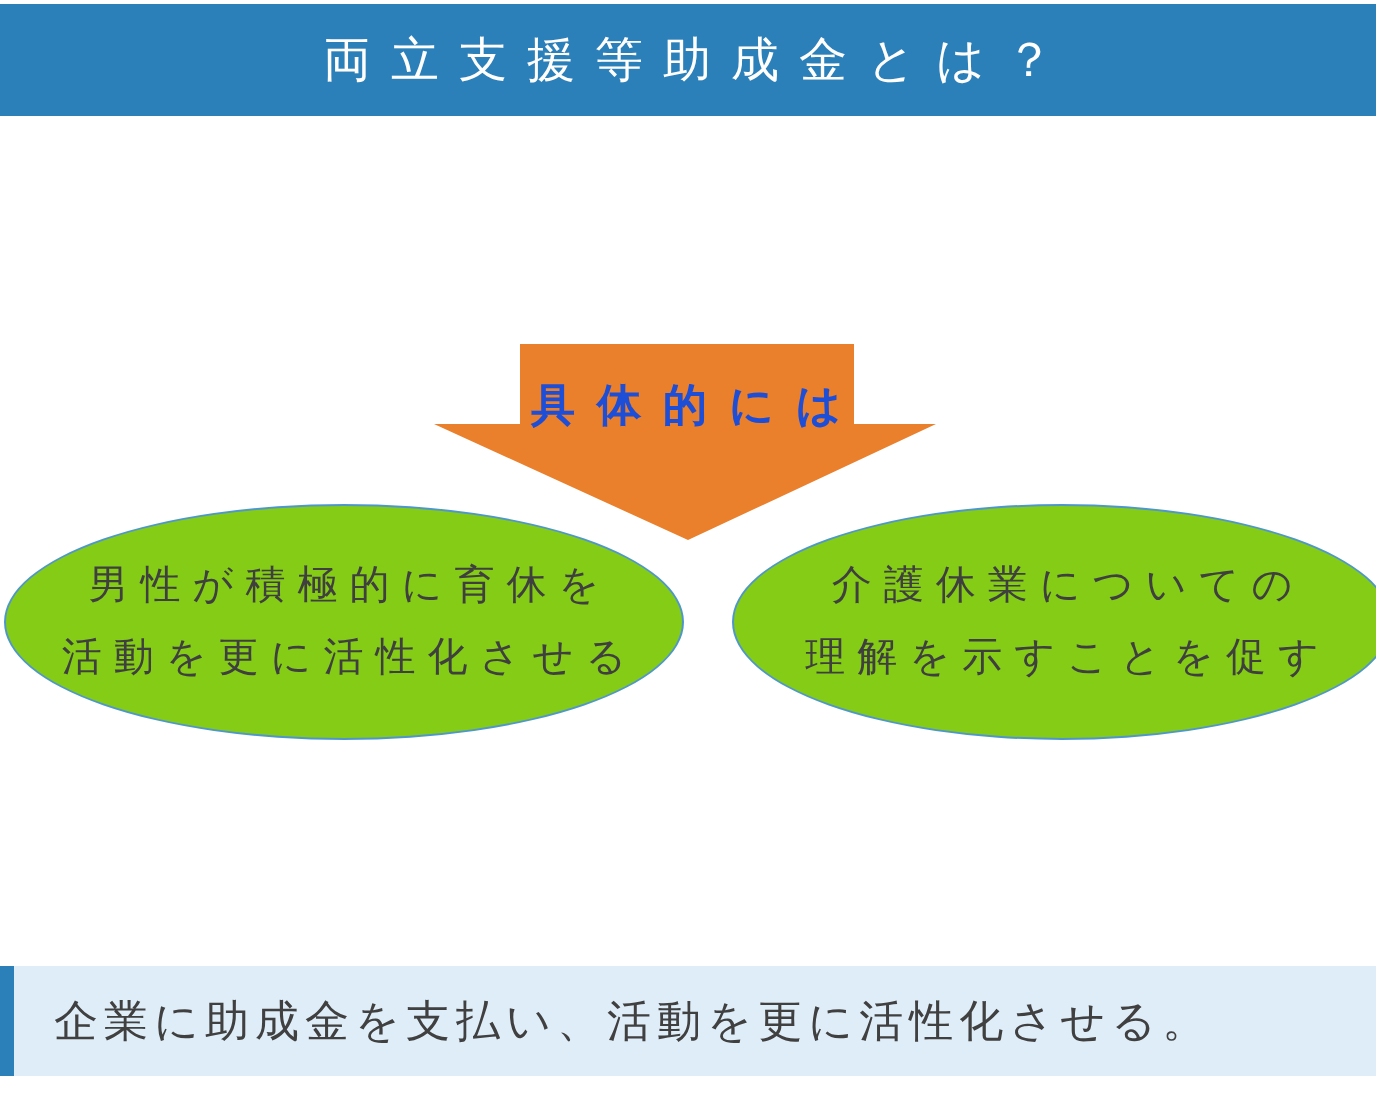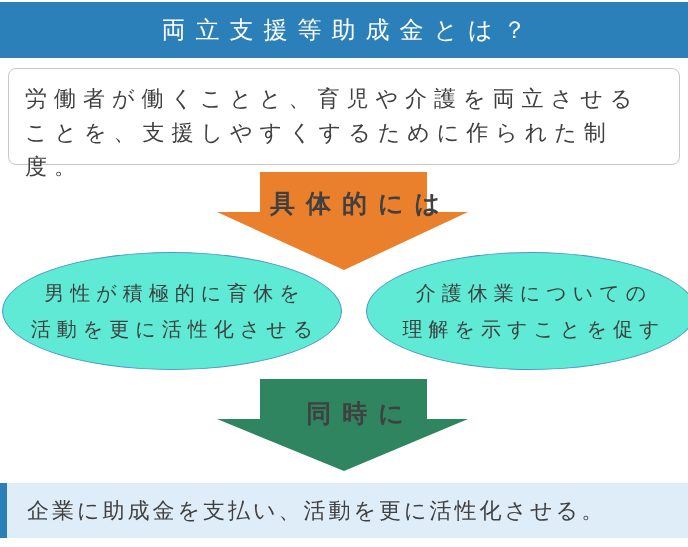--- a/index.html
+++ b/index.html
@@ -38,36 +38,36 @@
     letter-spacing: 7px;
     color: #404040;
   }
 
   
   .arrow-wrap { position: absolute; left: 217px; width: 252px; }
   .arrow-wrap.orange { top: 172px; height: 98px; }
   .arrow-wrap.green  { top: 379px; height: 92px; }
   .arrow-wrap svg { display: block; width: 252px; }
   .arrow-label {
-    position: absolute; left: 12px; width: 252px;
+    position: absolute; left: 0; width: 252px;
     text-align: center;
-    color: #404040;
-    font-size: 25px;
+    color: #1d4ed8;
+    font-size: 22px;
     font-weight: 600;
     letter-spacing: 11px;
     text-indent: 11px;
     line-height: 28px;
   }
   .arrow-wrap.orange .arrow-label { top: 17px; }
   .arrow-wrap.green  .arrow-label { top: 20px; }
 
   
   .bubble {
     position: absolute; top: 252px; height: 118px;
-    background: #5eead4;
+    background: #84cc16;
     border: 1px solid #4f97cb;
     border-radius: 50%;
     display: flex; flex-direction: column;
     align-items: center; justify-content: center;
     font-size: 20px;
     line-height: 36px;
     letter-spacing: 6px;
     text-indent: 6px;
     color: #3f3f3f;
   }
@@ -89,45 +89,36 @@
 </style>
 </head>
 <body>
 
 <div class="stage">
 
   <div class="title-bar">
     <span>両立支援等助成金とは？</span>
   </div>
 
-  <div class="description-box">
-    <span>労働者が働くことと、育児や介護を両立させることを、支援しやすくするために作られた制度。</span>
-  </div>
 
   <div class="arrow-wrap orange">
     <svg viewBox="0 0 252 98" width="252" height="98" aria-hidden="true">
       <polygon points="43,0 210,0 210,40 251,40 127,98 0,40 43,40" fill="#ea7f2c"></polygon>
     </svg>
     <div class="arrow-label">具体的には</div>
   </div>
 
   <div class="bubble left">
     <span>男性が積極的に育休を</span>
     <span>活動を更に活性化させる</span>
   </div>
 
   <div class="bubble right">
     <span>介護休業についての</span>
     <span>理解を示すことを促す</span>
   </div>
 
-  <div class="arrow-wrap green">
-    <svg viewBox="0 0 252 92" width="252" height="92" aria-hidden="true">
-      <polygon points="43,0 210,0 210,40 251,40 127,92 0,40 43,40" fill="#2e8560"></polygon>
-    </svg>
-    <div class="arrow-label">同時に</div>
-  </div>
 
   <div class="conclusion-bar">
     <span>企業に助成金を支払い、活動を更に活性化させる。</span>
   </div>
 
 </div>
 
 </body></html>

